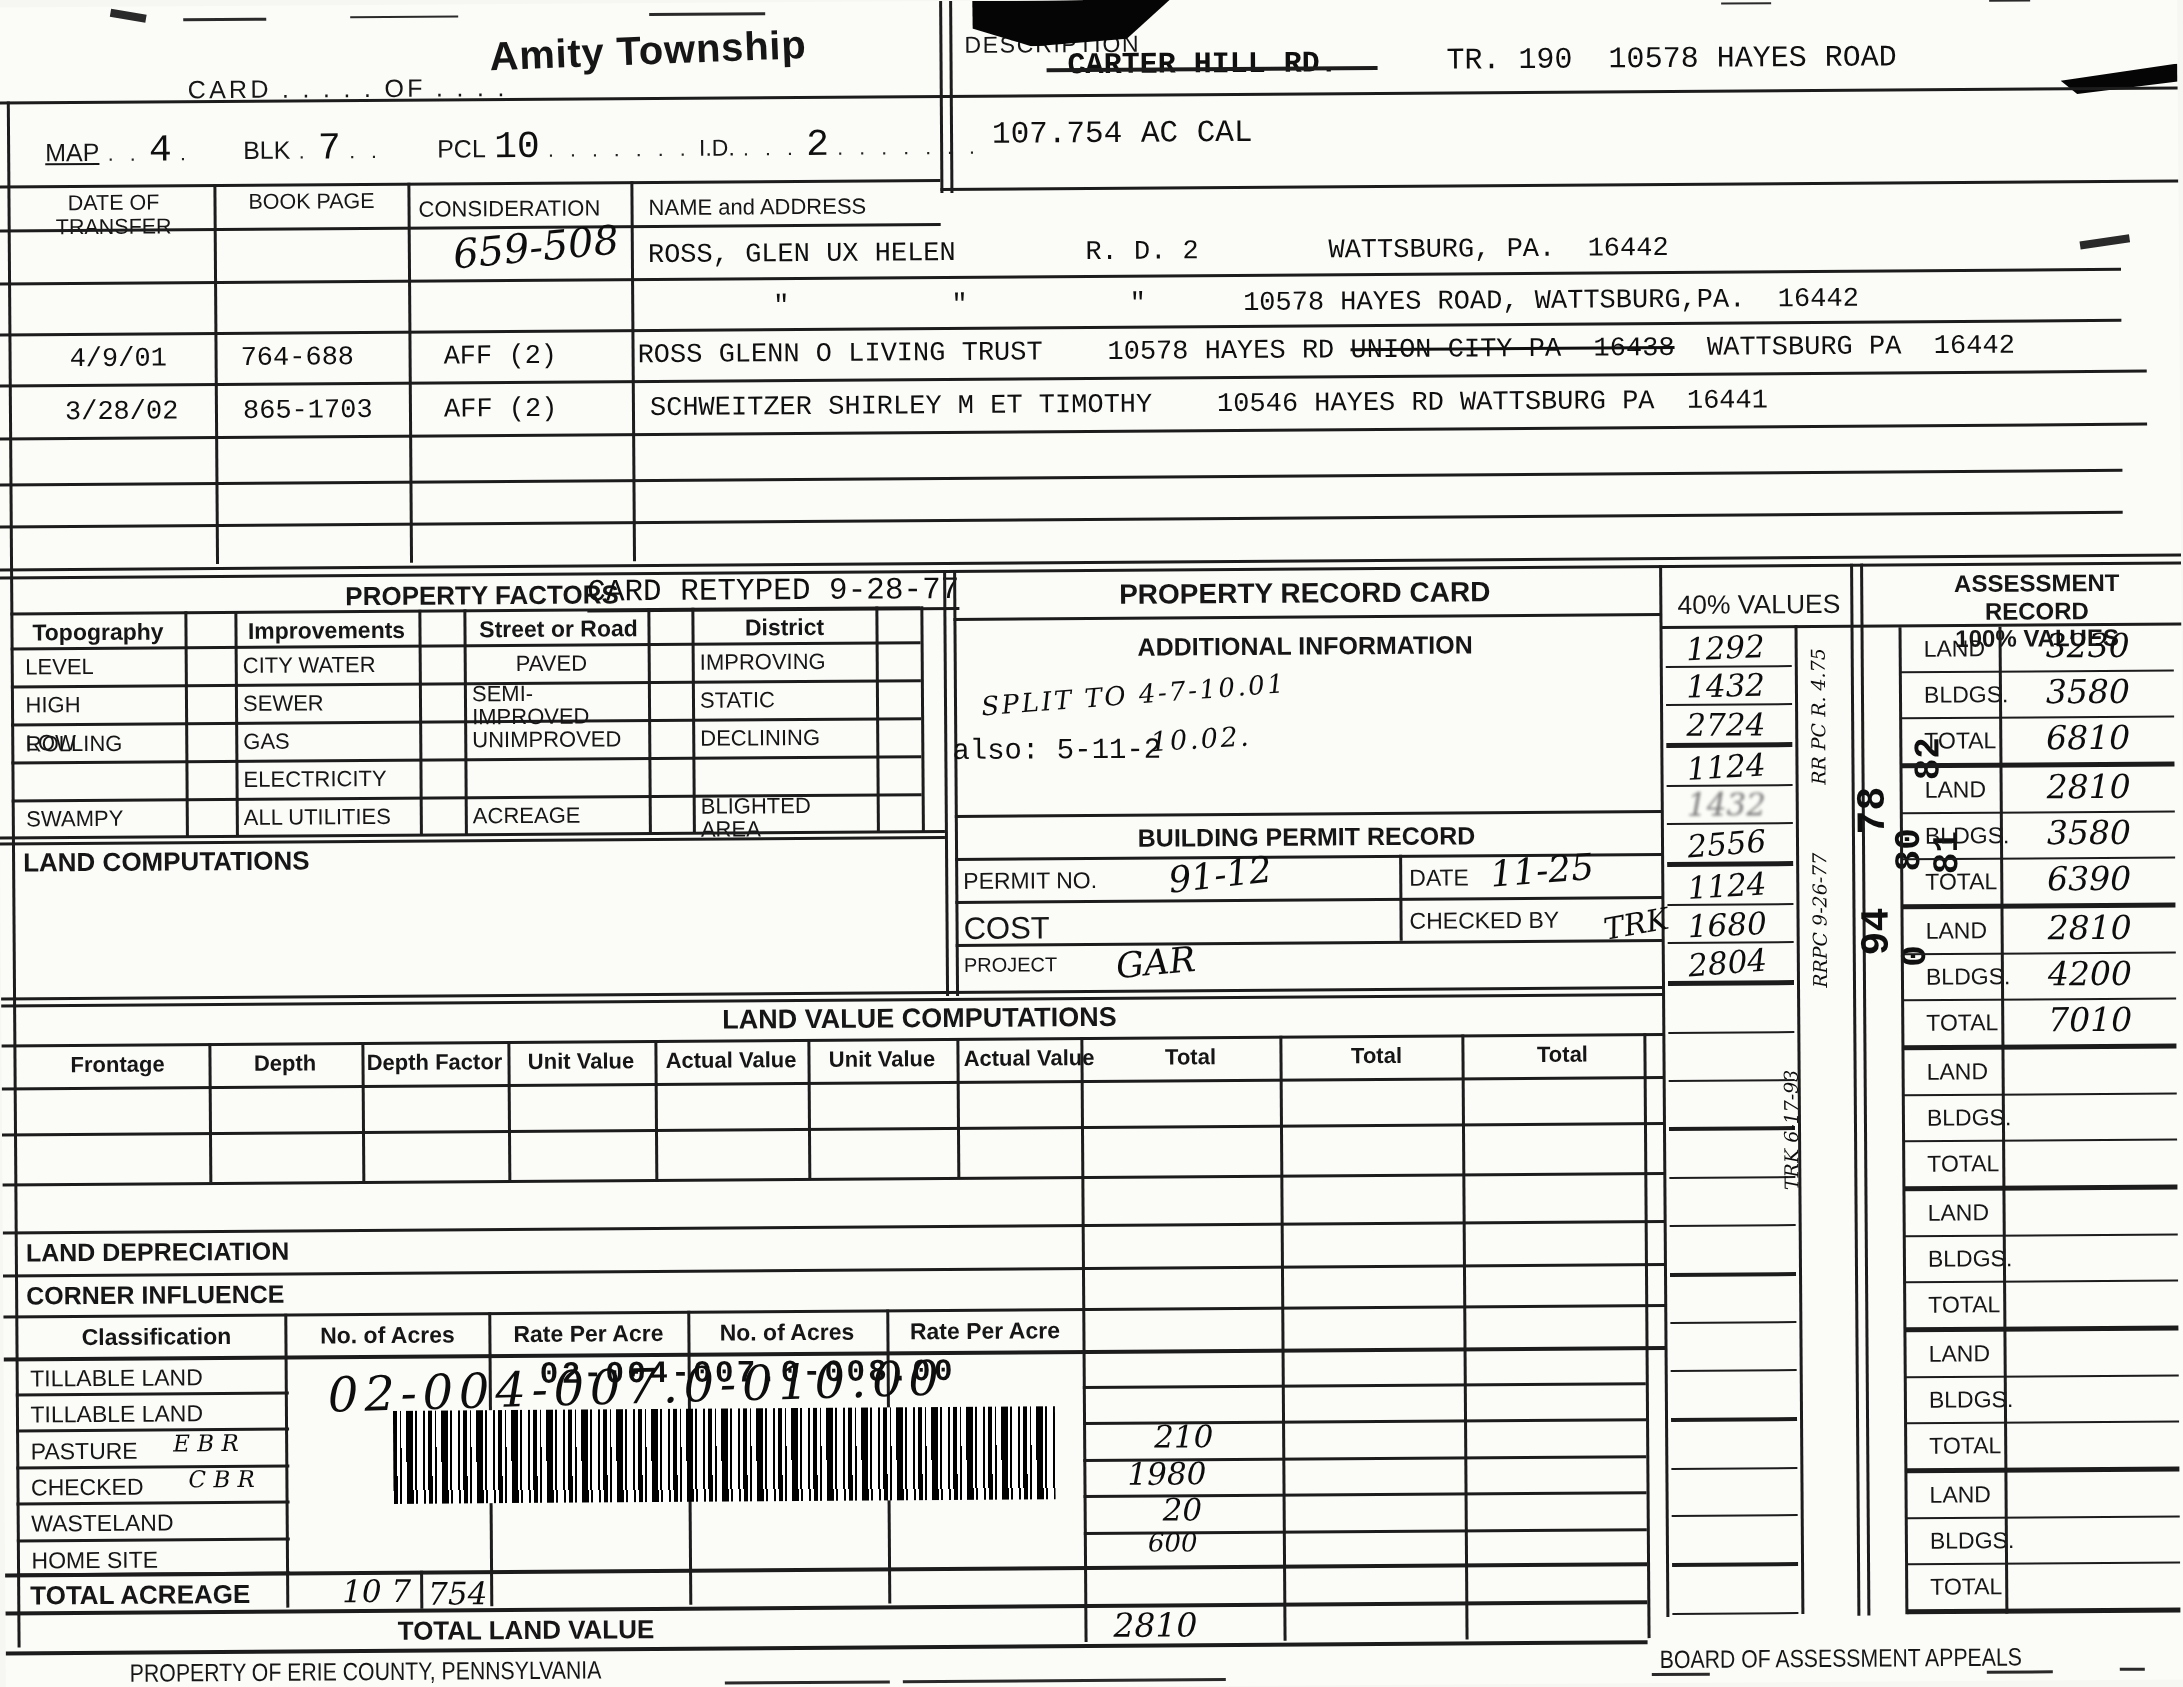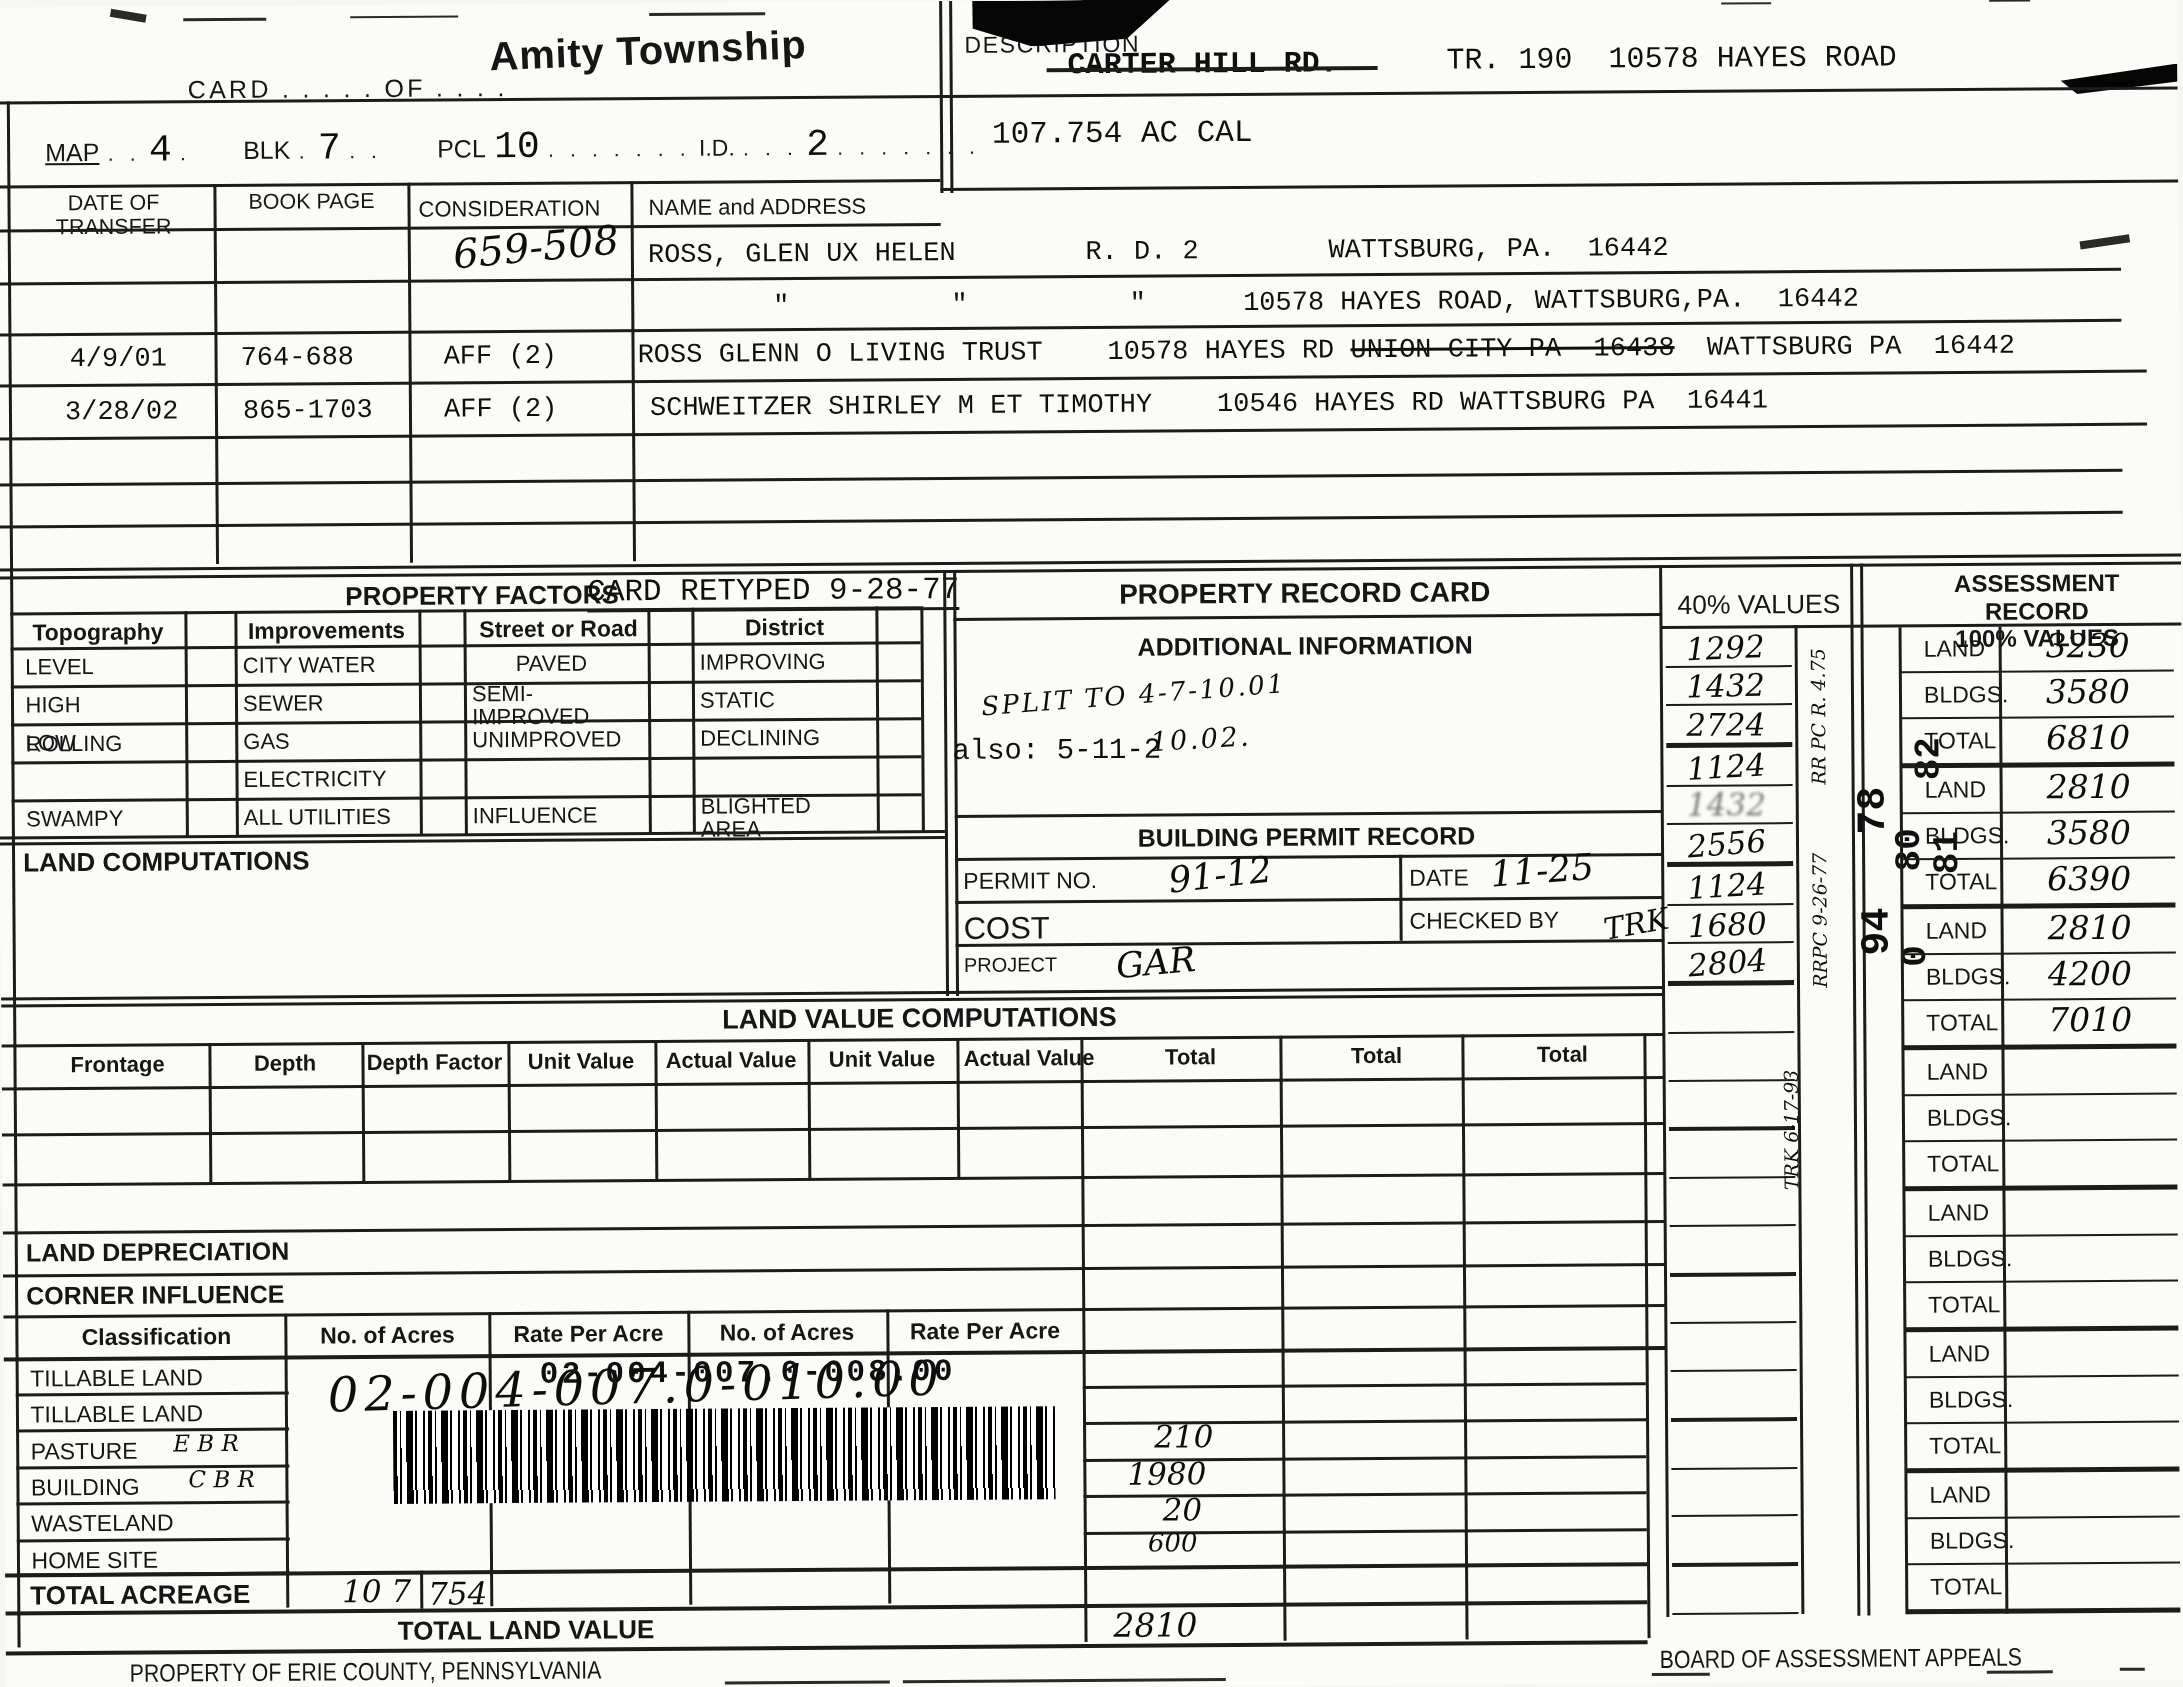--- a/index.html
+++ b/index.html
@@ -159,21 +159,21 @@
 
   <div class="abs lbl" style="left:244px;top:647px;font-size:22px;">CITY WATER</div>
   <div class="abs lbl" style="left:244px;top:685px;font-size:22px;">SEWER</div>
   <div class="abs lbl" style="left:244px;top:723px;font-size:22px;">GAS</div>
   <div class="abs lbl" style="left:244px;top:761px;font-size:22px;">ELECTRICITY</div>
   <div class="abs lbl" style="left:244px;top:799px;font-size:22px;">ALL UTILITIES</div>
 
   <div class="abs lbl" style="left:473px;top:647px;font-size:22px;margin-left:44px;">PAVED</div>
   <div class="abs lbl" style="left:473px;top:678px;width:165px;font-size:22px;line-height:1.05;">SEMI- IMPROVED</div>
   <div class="abs lbl" style="left:473px;top:723px;font-size:22px;">UNIMPROVED</div>
-  <div class="abs lbl" style="left:473px;top:799px;font-size:22px;">INFLUENCE</div>
+  <div class="abs lbl" style="left:473px;top:799px;font-size:22px;">ACREAGE</div>
 
   <div class="abs lbl" style="left:701px;top:647px;font-size:22px;">IMPROVING</div>
   <div class="abs lbl" style="left:701px;top:685px;font-size:22px;">STATIC</div>
   <div class="abs lbl" style="left:701px;top:723px;font-size:22px;">DECLINING</div>
   <div class="abs lbl" style="left:701px;top:792px;width:170px;font-size:22px;line-height:1.05;text-align:left;">BLIGHTED AREA</div>
 
   <div class="hl" style="left:0;top:829px;width:945px;"></div>
   <div class="hl" style="left:0;top:835px;width:945px;"></div>
   <div class="abs lbl b" style="left:23px;top:840px;font-size:26px;">LAND COMPUTATIONS</div>
 
@@ -253,21 +253,21 @@
 
   <div class="vl" style="left:281px;top:1308px;height:294px;"></div>
   <div class="vl" style="left:485px;top:1308px;height:294px;"></div>
   <div class="vl" style="left:684px;top:1308px;height:294px;"></div>
   <div class="vl" style="left:883px;top:1308px;height:294px;"></div>
 
   <div class="abs lbl" style="left:26.5px;top:1358px;font-size:23px;">TILLABLE LAND</div>
   <div class="abs lbl" style="left:26.5px;top:1394px;font-size:23px;">TILLABLE LAND</div>
   <div class="abs lbl" style="left:26.5px;top:1431px;font-size:23px;">PASTURE</div>
   <div class="abs hw" style="left:169px;top:1424px;font-size:23px;">E B R</div>
-  <div class="abs lbl" style="left:26.5px;top:1467px;font-size:23px;">BUILDING</div>
+  <div class="abs lbl" style="left:26.5px;top:1467px;font-size:23px;">CHECKED</div>
   <div class="abs hw" style="left:184px;top:1460px;font-size:23px;">C B R</div>
   <div class="abs lbl" style="left:26.5px;top:1503px;font-size:23px;">WASTELAND</div>
   <div class="abs lbl" style="left:26.5px;top:1540px;font-size:23px;">HOME SITE</div>
 
   <div class="hl" style="left:12.4px;top:1386px;width:273px;"></div>
   <div class="hl" style="left:12.4px;top:1422px;width:273px;"></div>
   <div class="hl" style="left:12.4px;top:1459px;width:273px;"></div>
   <div class="hl" style="left:12.4px;top:1495px;width:273px;"></div>
   <div class="hl" style="left:12.4px;top:1532px;width:273px;"></div>
   <div class="hl" style="left:12.4px;top:1566px;width:273px;"></div>

